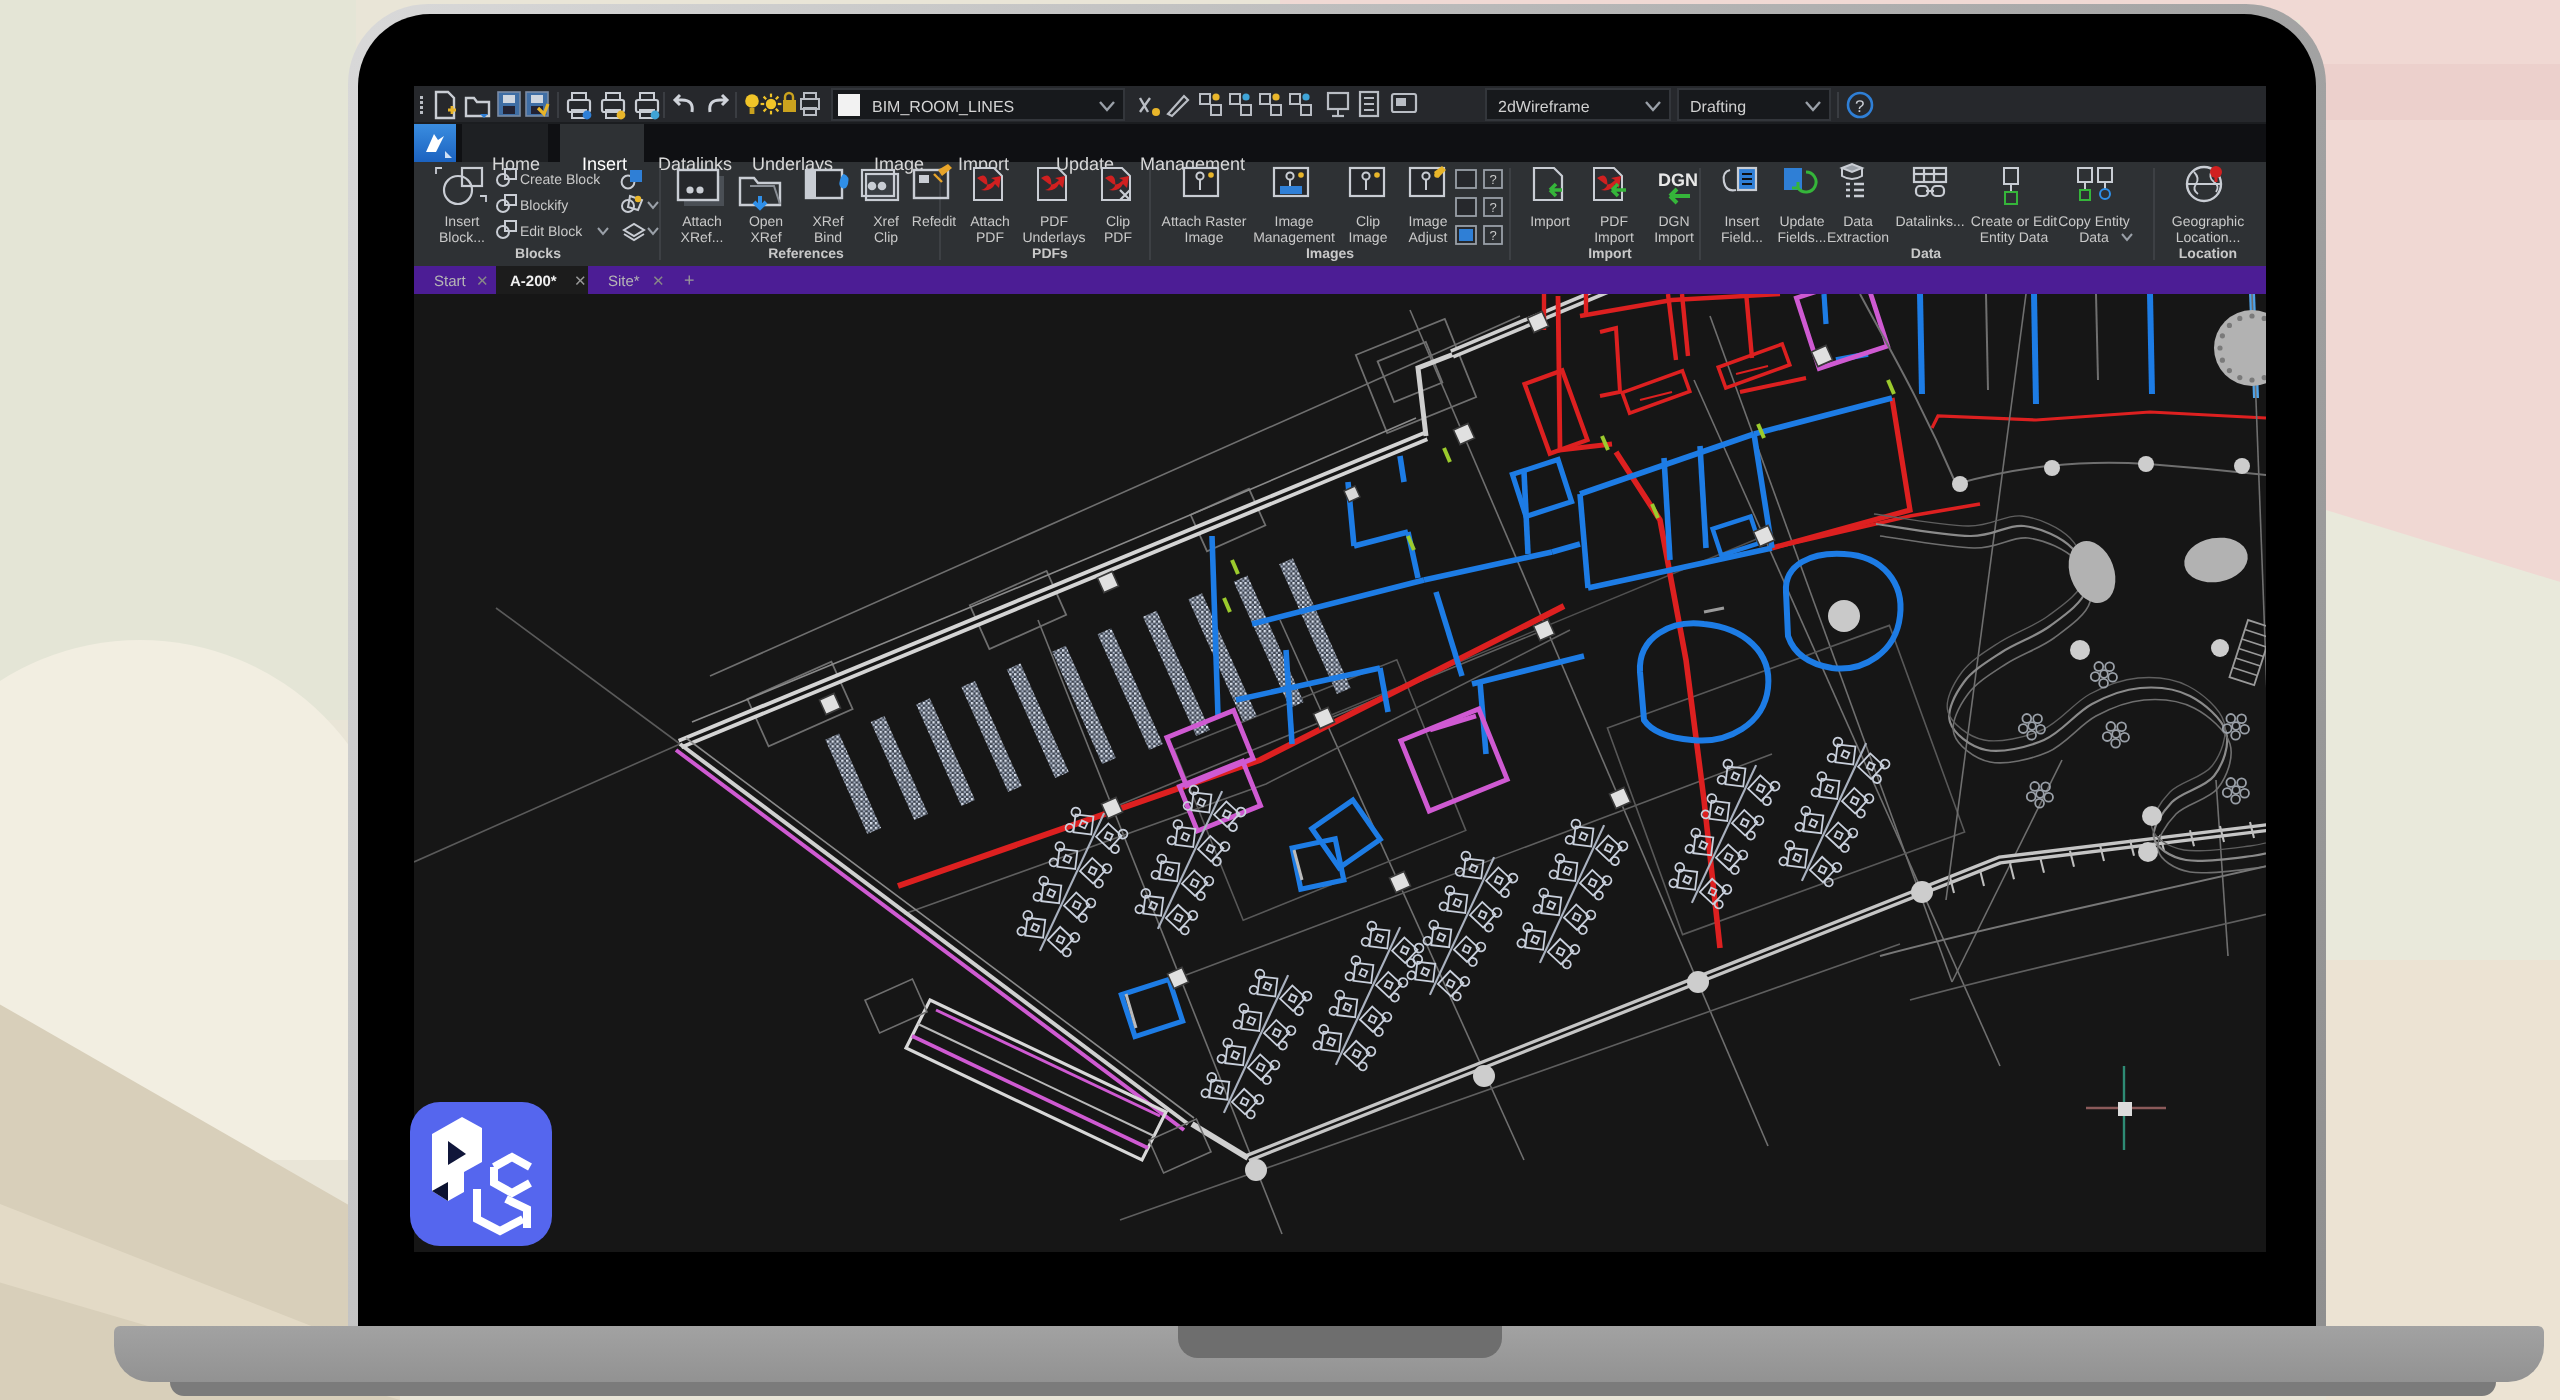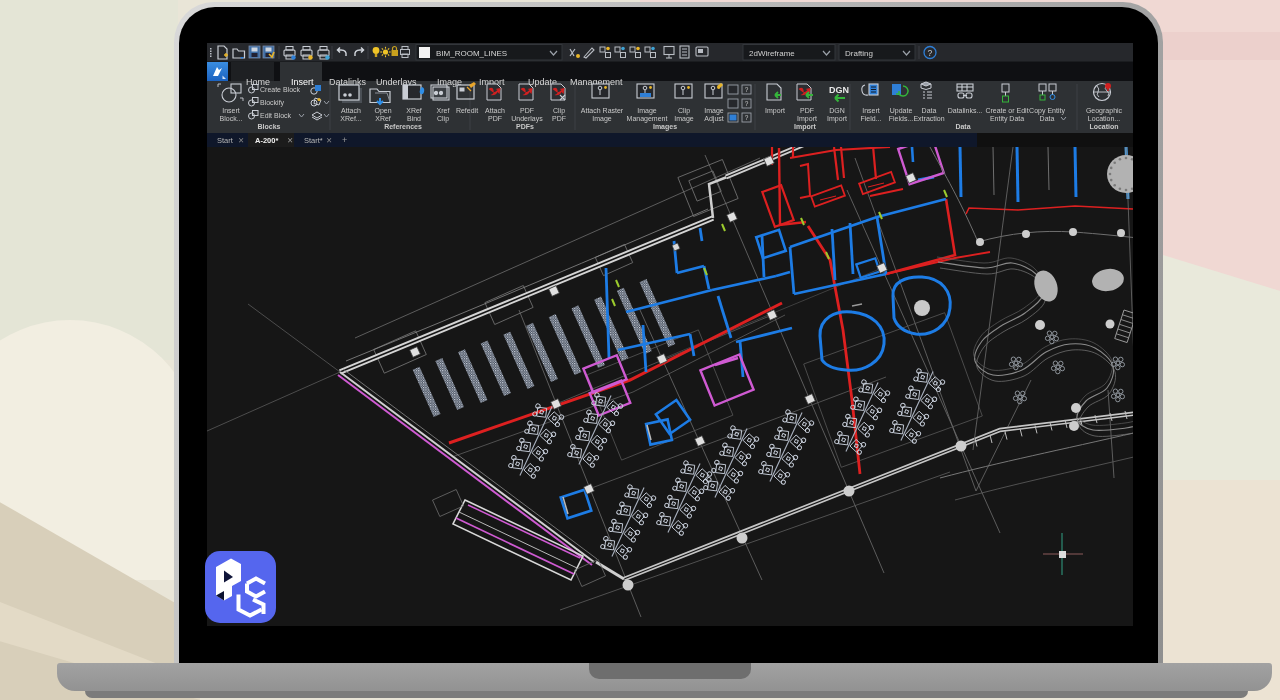--- a/index.html
+++ b/index.html
@@ -397,27 +397,27 @@
 <g transform="translate(886,2)">
       <circle cx="9" cy="9" r="8.5" fill="none" stroke="#c9cdd4" stroke-width="1.2"></circle>
       <path d="M4 3 q3 3 1 6 q-2 3 1 5 M13 2 q-2 4 1 6 q3 2 1 5 M1 9 h16" stroke="#c9cdd4" stroke-width="0.9" fill="none"></path>
       <circle cx="15" cy="3" r="3" fill="#d02020"></circle>
       <path d="M15 3 l0 5" stroke="#d02020" stroke-width="1.5"></path>
     </g>
 <text x="897" y="32" font-size="7" font-family="Liberation Sans,sans-serif" fill="#c9c9c9" text-anchor="middle">Geographic</text>
     <text x="897" y="40" font-size="7" font-family="Liberation Sans,sans-serif" fill="#c9c9c9" text-anchor="middle">Location...</text>
 <text x="897" y="48" font-size="7" font-weight="bold" font-family="Liberation Sans,sans-serif" fill="#c9c9c9" text-anchor="middle">Location</text>
 </svg>
-<div class="abs" style="left:207px;top:133px;width:770px;height:14px;background:#0f172a;font-size:7.5px;color:#b5b5b5">
+<div class="abs" style="left:207px;top:133px;width:926px;height:14px;background:#4c1d95;font-size:7.5px;color:#b5b5b5">
 <span class="abs" style="left:10px;top:3px">Start</span>
 <span class="abs" style="left:31px;top:2.5px;color:#888">✕</span>
 <div class="abs" style="left:41px;top:0;width:46px;height:14px;background:#1c1c1c"></div>
 <span class="abs" style="left:48px;top:3px;color:#f0f0f0;font-weight:bold">A-200*</span>
 <span class="abs" style="left:80px;top:2.5px;color:#999">✕</span>
-<span class="abs" style="left:97px;top:3px">Start*</span>
+<span class="abs" style="left:97px;top:3px">Site*</span>
 <span class="abs" style="left:119px;top:2.5px;color:#888">✕</span>
 <span class="abs" style="left:135px;top:2px;color:#999;font-size:9px">+</span>
 </div>
 
 <svg class="abs" style="left:207px;top:147px" width="926" height="479" viewBox="0 0 926 479">
 <defs>
 <pattern id="stip" width="2.4" height="2.4" patternUnits="userSpaceOnUse">
 <rect width="2.4" height="2.4" fill="#3d4450"></rect>
 <rect x="0" y="0" width="1.2" height="1.2" fill="#d8dfeb"></rect>
 <rect x="1.3" y="1.3" width="1" height="1" fill="#b8c2d4"></rect>

